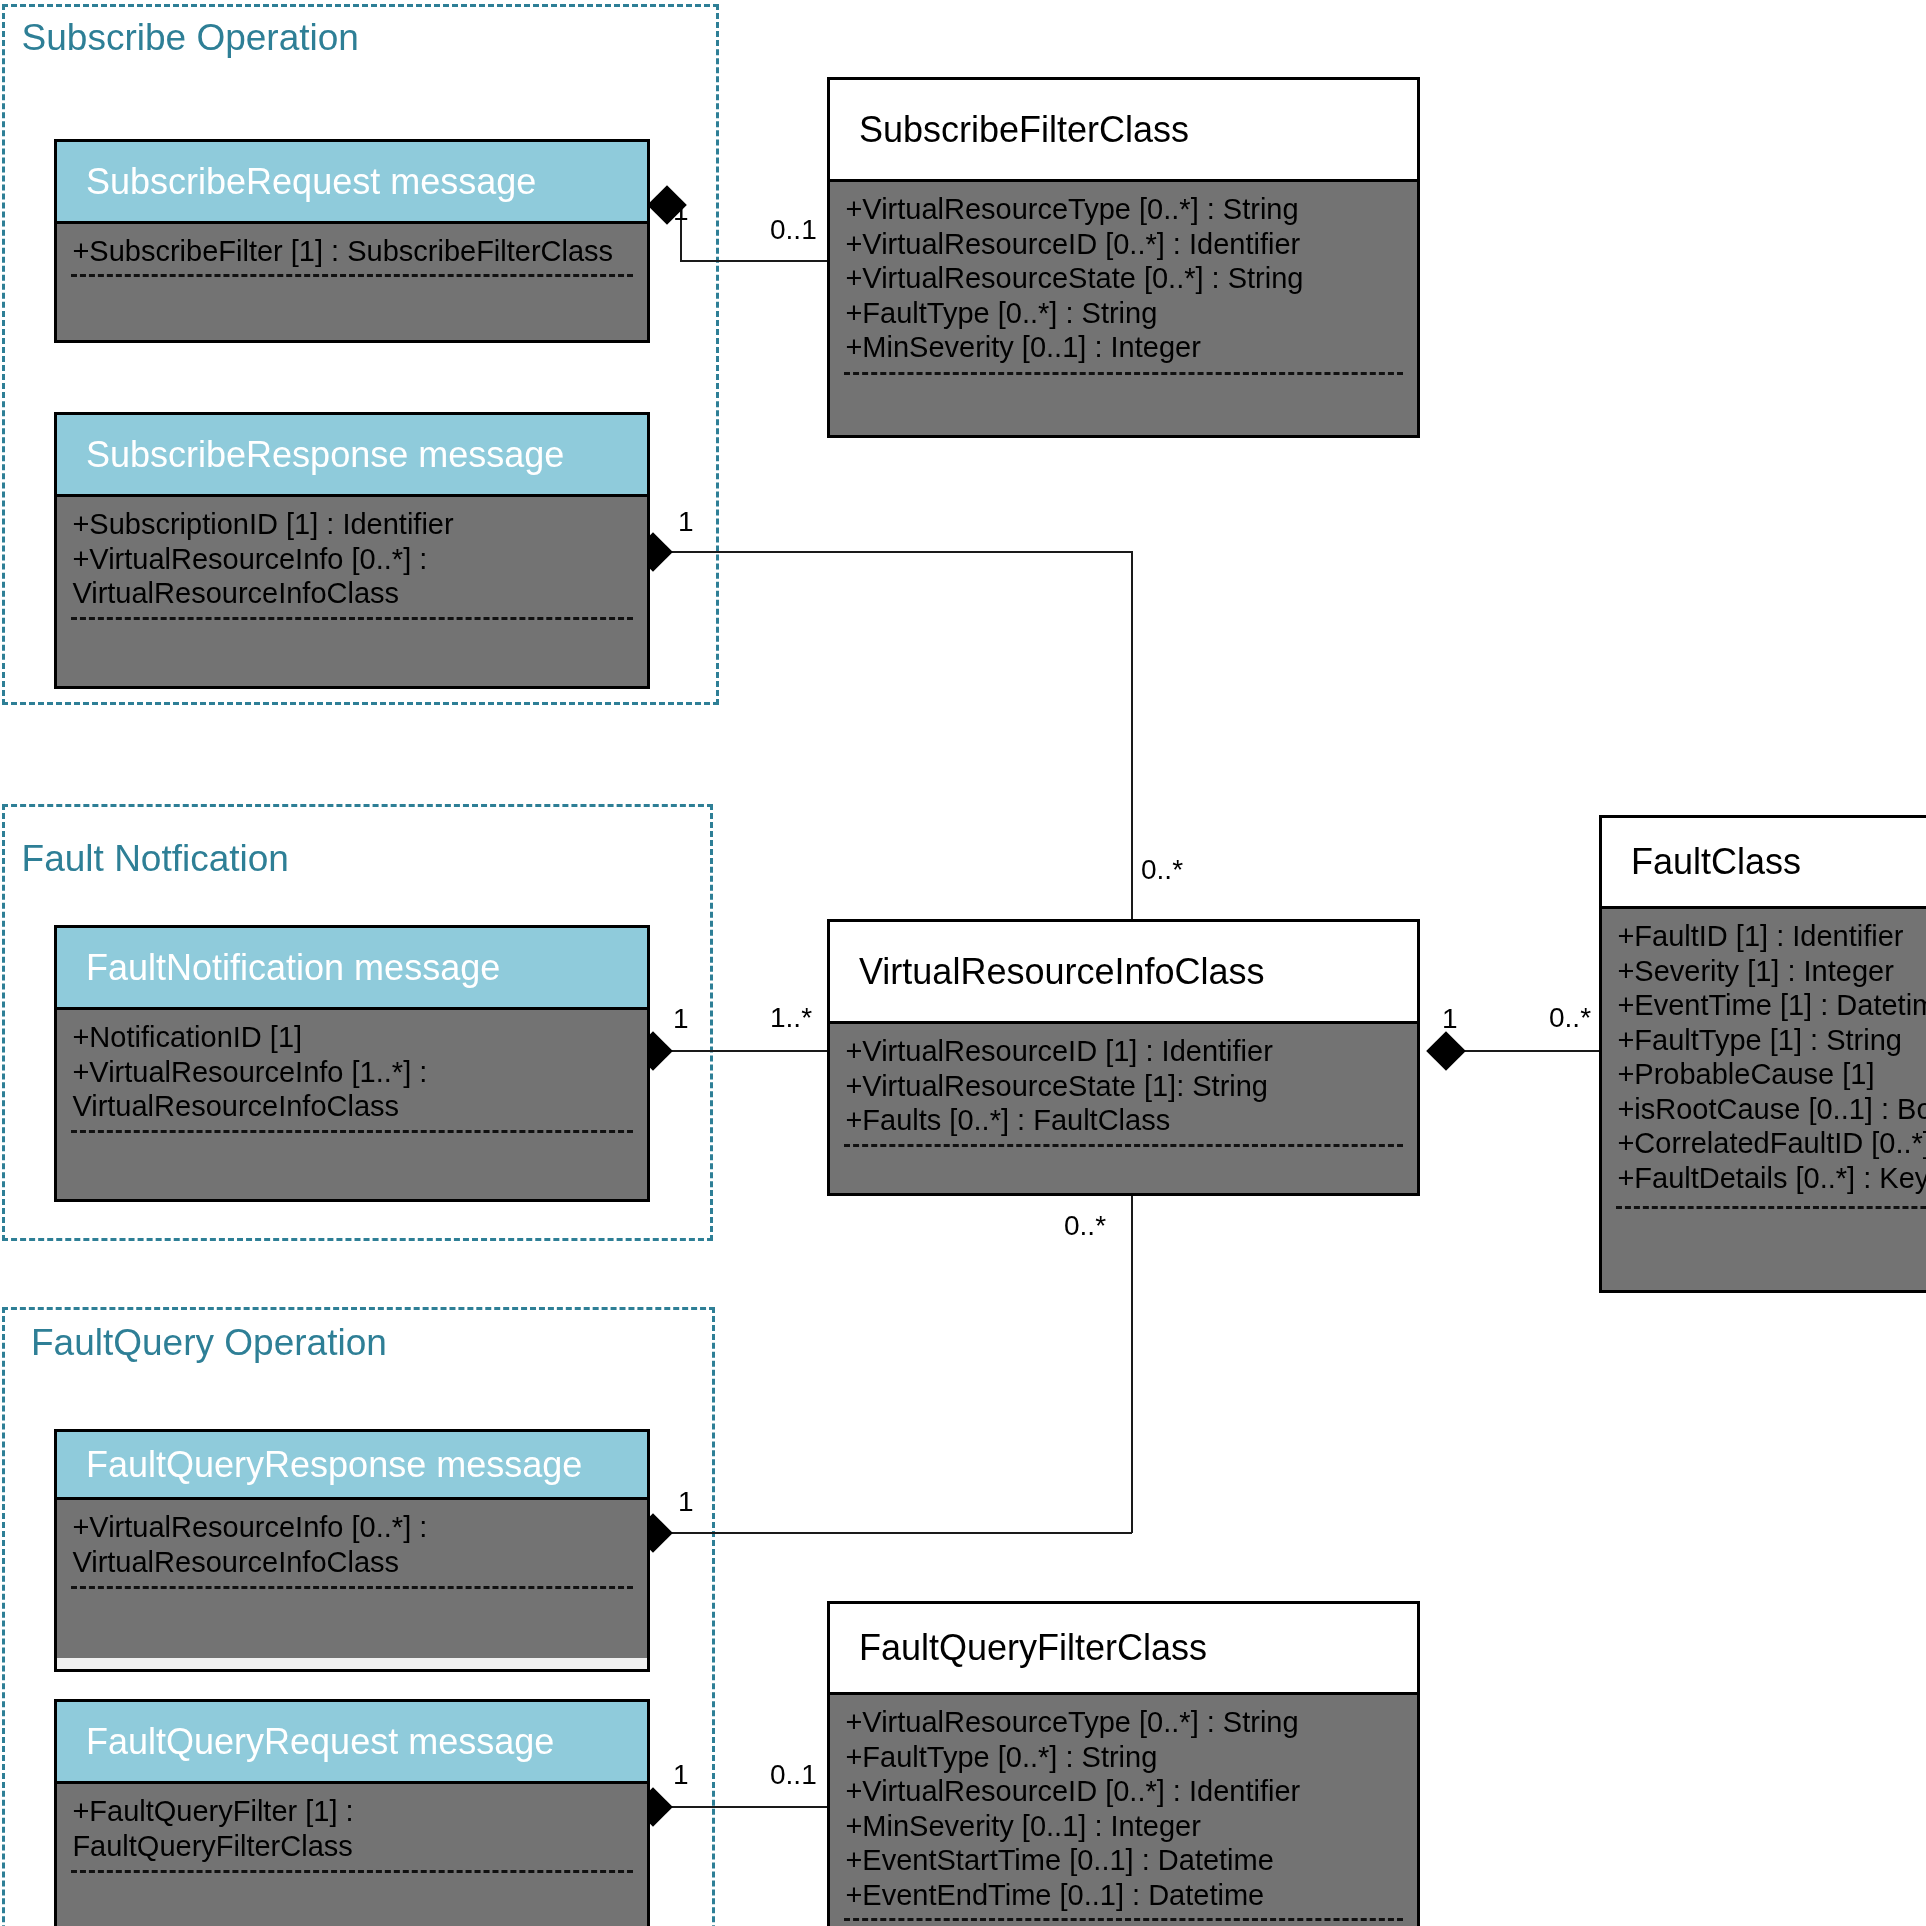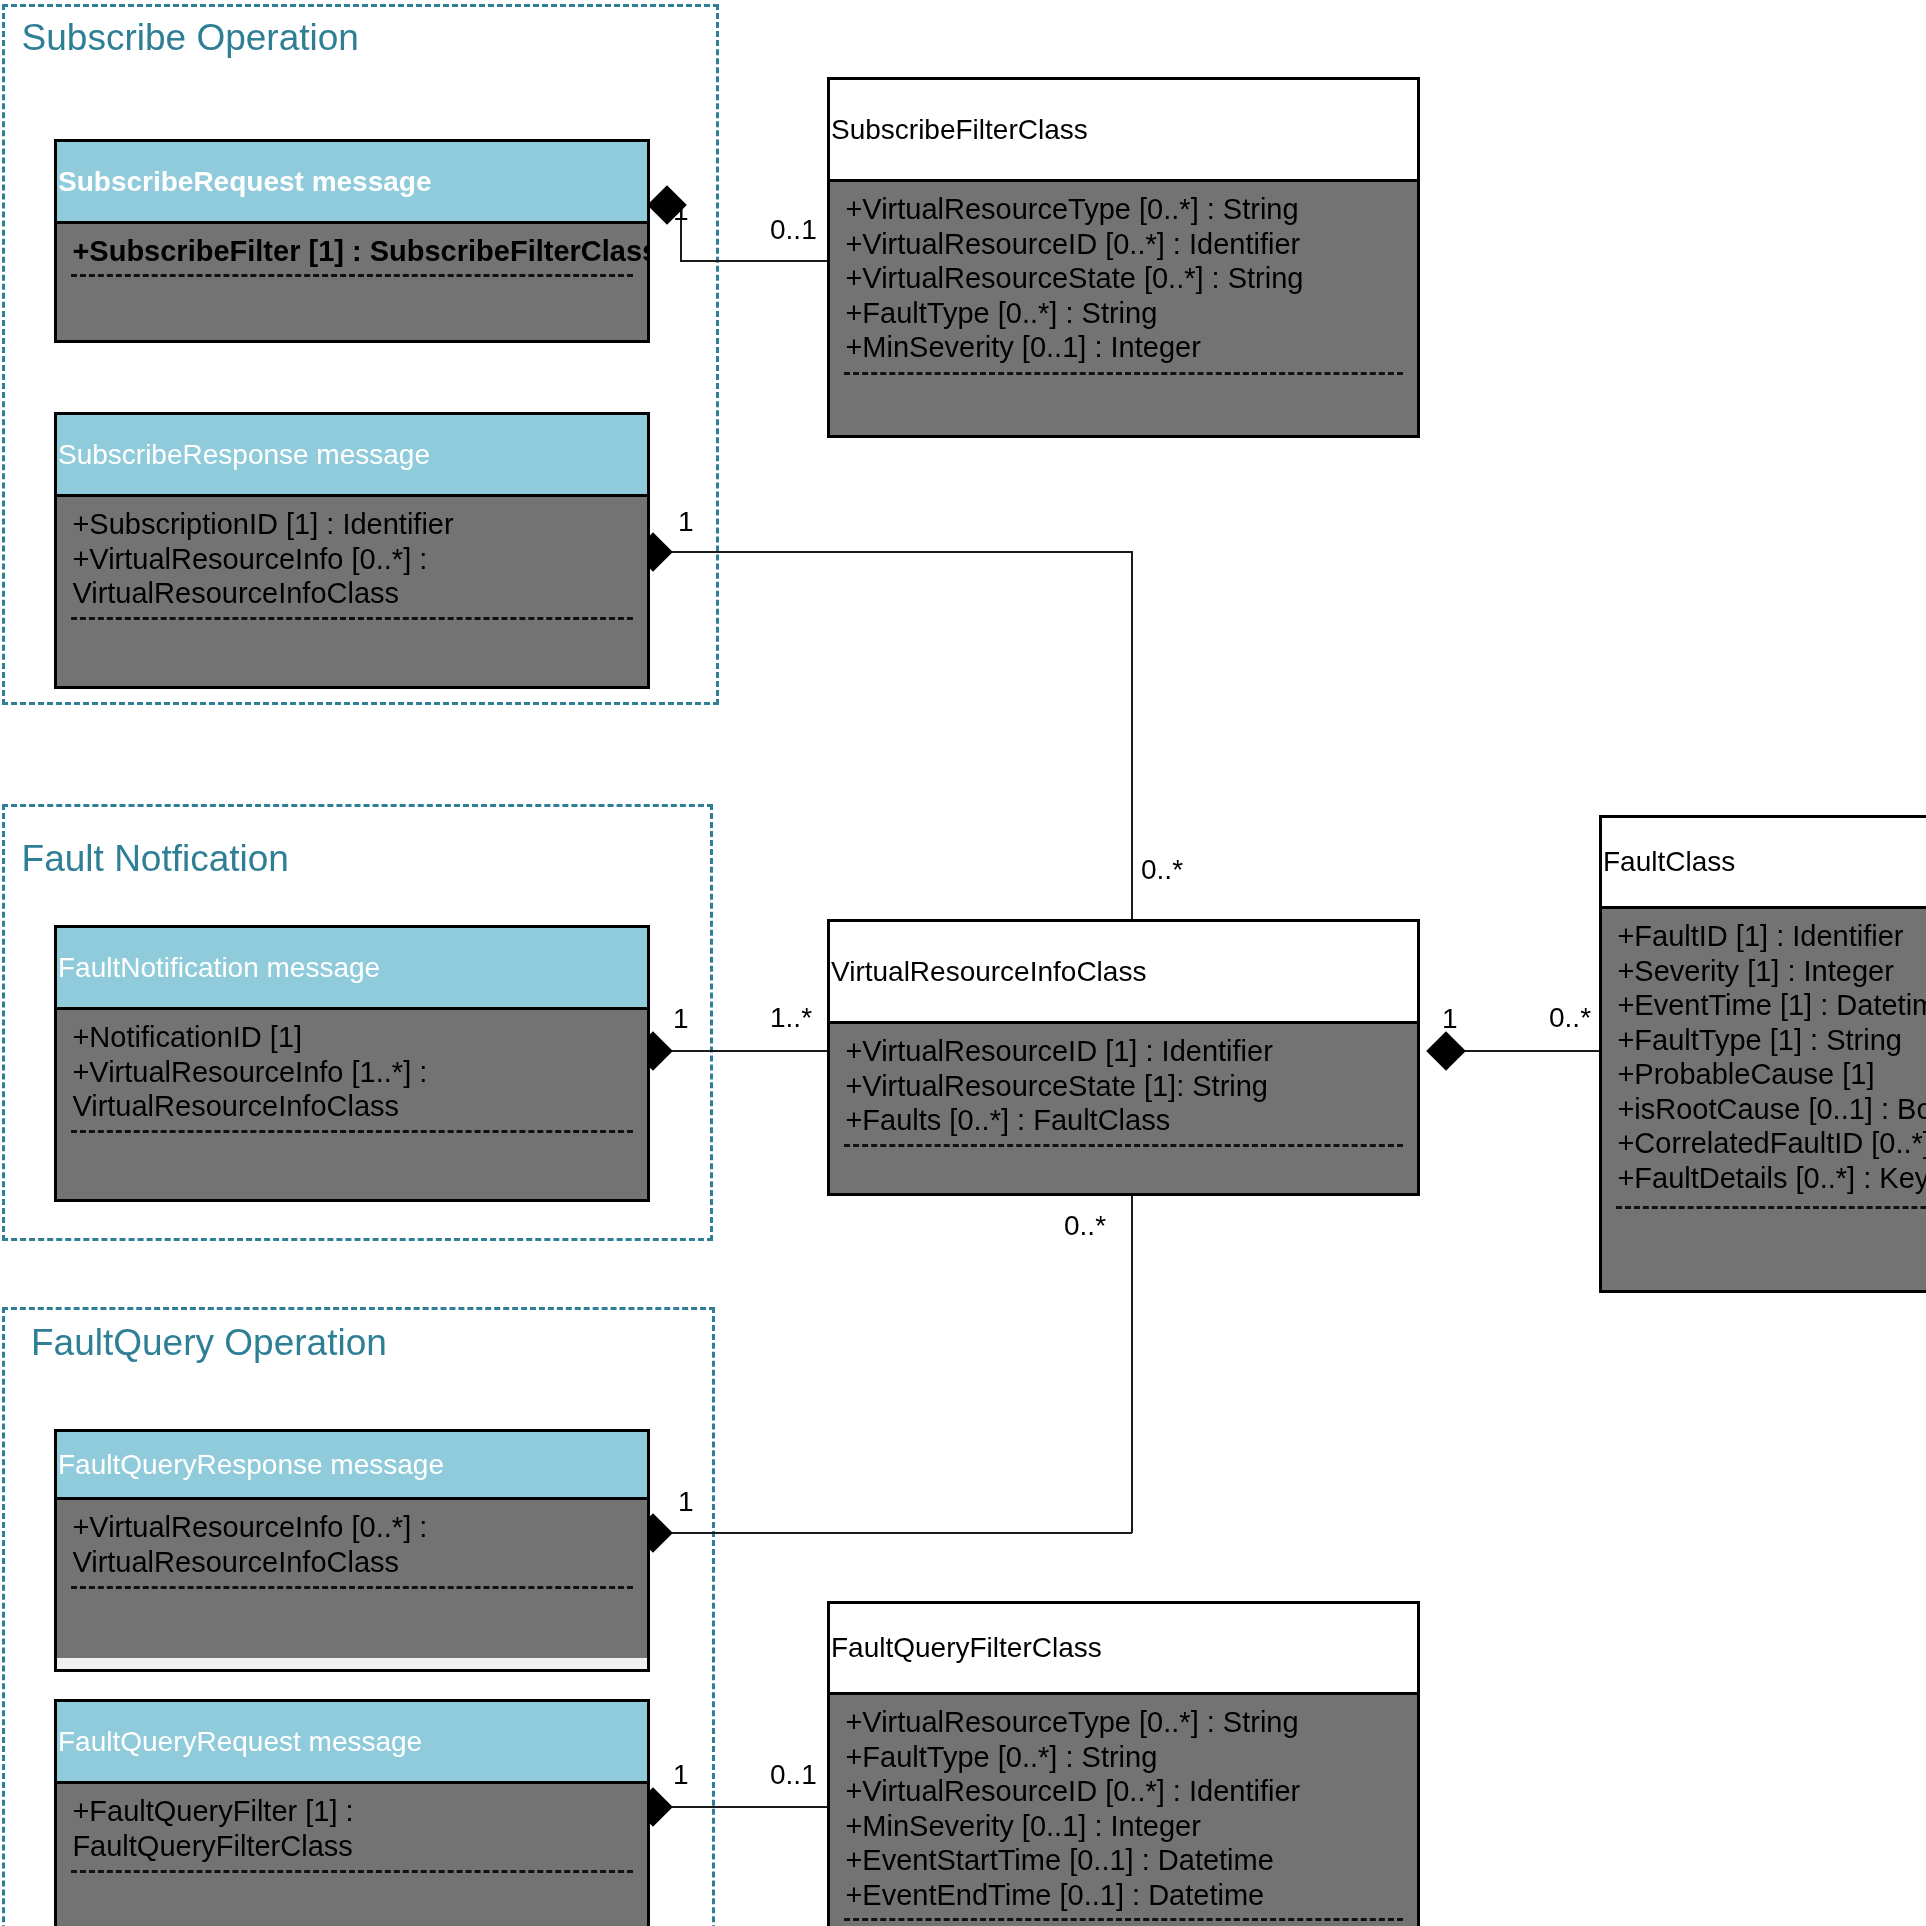--- a/index.html
+++ b/index.html
@@ -31,22 +31,22 @@
     box-sizing:border-box;
     border:3.1px solid #000000;
     background:#F0F0F0;
     overflow:hidden;
   }
   .uml-head{
     box-sizing:border-box;
     width:100%;
     display:flex;
     align-items:center;
-    padding-left:1px;
-    font-size:28px;
+    padding-left:29px;
+    font-size:36px;
     line-height:1.05;
     white-space:nowrap;
   }
   .uml .uml-head.msg{
     background:#8FCBDB;
     color:#FFFFFF;
     border-bottom:3.1px solid #000000;
   }
   .uml .uml-head.cls{
     background:#FFFFFF;
@@ -126,21 +126,21 @@
   <div class="line-v" style="left:1131px;top:1181px;height:352px;"></div>
   <div class="diamond" style="left:639px;top:1519px;width:28px;height:28px;"></div>
   <div class="mult" style="left:678px;top:1488px;">1</div>
   <div class="mult" style="left:1064px;top:1212px;">0..*</div>
 
   <div class="line-h" style="left:655px;top:1806px;width:173px;"></div>
   <div class="diamond" style="left:639px;top:1793px;width:28px;height:28px;"></div>
   <div class="mult" style="left:673px;top:1761px;">1</div>
   <div class="mult" style="left:770px;top:1761px;">0..1</div>
 
-  <div class="uml" style="left:54px;top:139px;width:596px;height:204px;font-weight:bold;">
+  <div class="uml" style="left:54px;top:139px;width:596px;height:204px;">
     <div class="uml-head msg" style="height:82px;">SubscribeRequest message</div>
     <div class="uml-body" style="height:119px;">
       <div class="attr">+SubscribeFilter [1] : SubscribeFilterClass</div>
       <div class="sep" style="top:50px;"></div>
     </div>
   </div>
 
   <div class="uml" style="left:54px;top:412px;width:596px;height:277px;">
     <div class="uml-head msg" style="height:82px;">SubscribeResponse message</div>
     <div class="uml-body" style="height:193px;">

